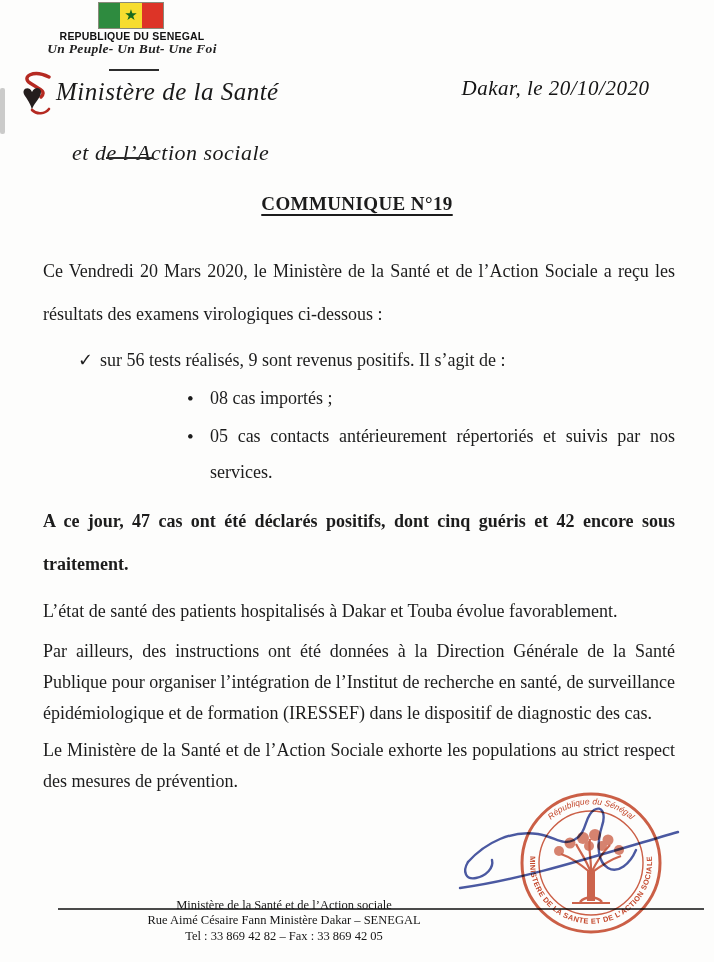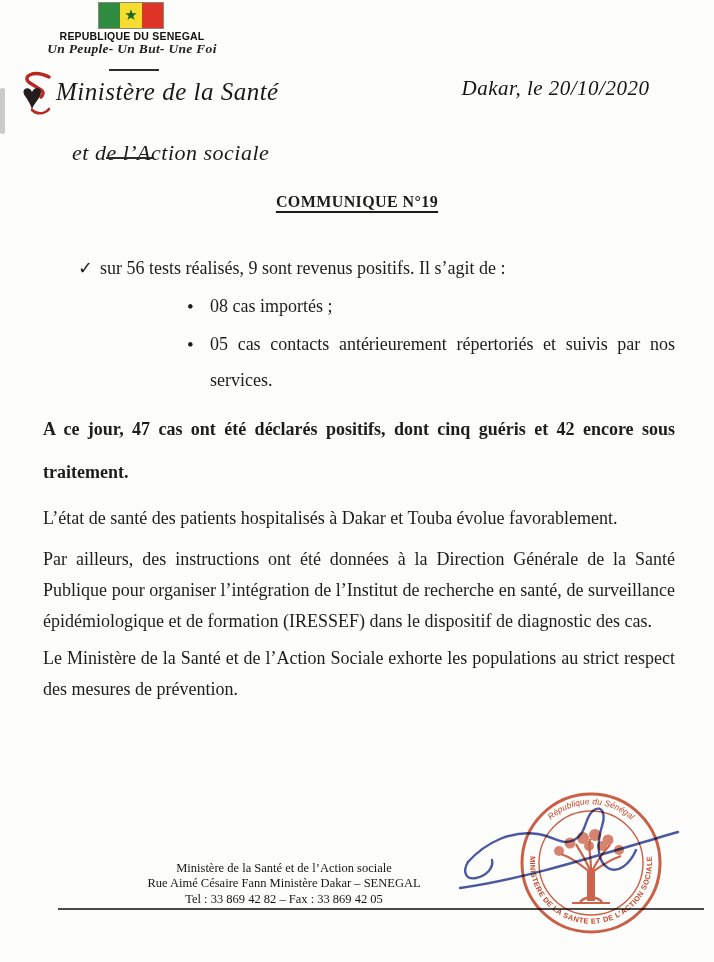--- a/index.html
+++ b/index.html
@@ -25,21 +25,21 @@
   #ministry-logo{left:13px;top:71px;}
   #ministry1{left:56px;top:78px;font-style:italic;font-size:25px;letter-spacing:.5px;color:#1a1a1a;}
   #ministry2{left:72px;top:114px;font-style:italic;font-size:22px;letter-spacing:.5px;color:#1a1a1a;margin-top:26px;}
   #dateline{left:448px;top:76px;width:215px;text-align:center;
     font-style:italic;font-size:21px;letter-spacing:.5px;color:#141414;}
   #smudge{left:0;top:88px;width:5px;height:46px;background:#8f8f8f;opacity:.45;border-radius:2px;}
 
   
   #title-row{left:0;top:193px;width:714px;text-align:center;}
   #title-row span{
-    font-weight:bold;font-size:16px;letter-spacing:.4px;
+    font-weight:bold;font-size:19px;letter-spacing:.4px;
     text-decoration:underline;text-underline-offset:4px;text-decoration-thickness:2px;}
 
   
   #body{left:43px;top:250px;width:632px;font-size:18px;text-align:justify;}
   #body p{margin:0 0 6px 0;}
   .p-wide{line-height:2.4;}
   .p-med{line-height:2.1;}
   .p-tight{line-height:1.72;}
   .check-row{display:flex;padding-left:35px;line-height:2.1;margin:0 0 0 0;}
   .check-mark{width:22px;flex:none;}
@@ -50,21 +50,21 @@
   #para-state{margin-top:4px !important;}
   #para-instructions{margin-top:2px !important;}
   #para-exhort{margin-top:2px !important;}
 
   
   #stamp{left:498px;top:790px;mix-blend-mode:multiply;z-index:3;}
   #signature{left:452px;top:792px;mix-blend-mode:multiply;z-index:4;}
 
   
   #footer-rule{left:58px;top:908px;width:646px;border-top:2px solid #4a4a4a;z-index:2;}
-  #footer{left:0;top:861px;width:568px;text-align:center;font-size:12.5px;line-height:1.22;color:#161616;z-index:2;}
+  #footer{left:0;top:898px;width:568px;text-align:center;font-size:12.5px;line-height:1.22;color:#161616;z-index:2;}
 </style>
 </head>
 <body>
 
 <div id="page">
 
   <div id="flag" class="abs">
     <div class="band" style="background:#2e8b3f"></div>
     <div class="band" style="background:#f7dd2f">
       <div class="star" style="color:#17691f">★</div>
@@ -85,20 +85,21 @@
   <div id="rule2" class="abs short-rule"></div>
 
   <div id="dateline" class="abs">Dakar, le 20/10/2020</div>
   <div id="smudge" class="abs"></div>
 
   <div id="title-row" class="abs">
     <span>COMMUNIQUE N°19</span>
   </div>
 
   <div id="body" class="abs">
+    <p class="p-wide">Ce Vendredi 20 Mars 2020, le Ministère de la Santé et de l’Action Sociale a reçu les résultats des examens virologiques ci-dessous :</p>
 
     <div class="check-row">
       <span class="check-mark">✓</span>
       <span>sur 56 tests réalisés, 9 sont revenus positifs. Il s’agit de :</span>
     </div>
 
     <div class="bullet-row">
       <span class="bullet-mark">•</span>
       <span class="bullet-text">08 cas importés ;</span>
     </div>

